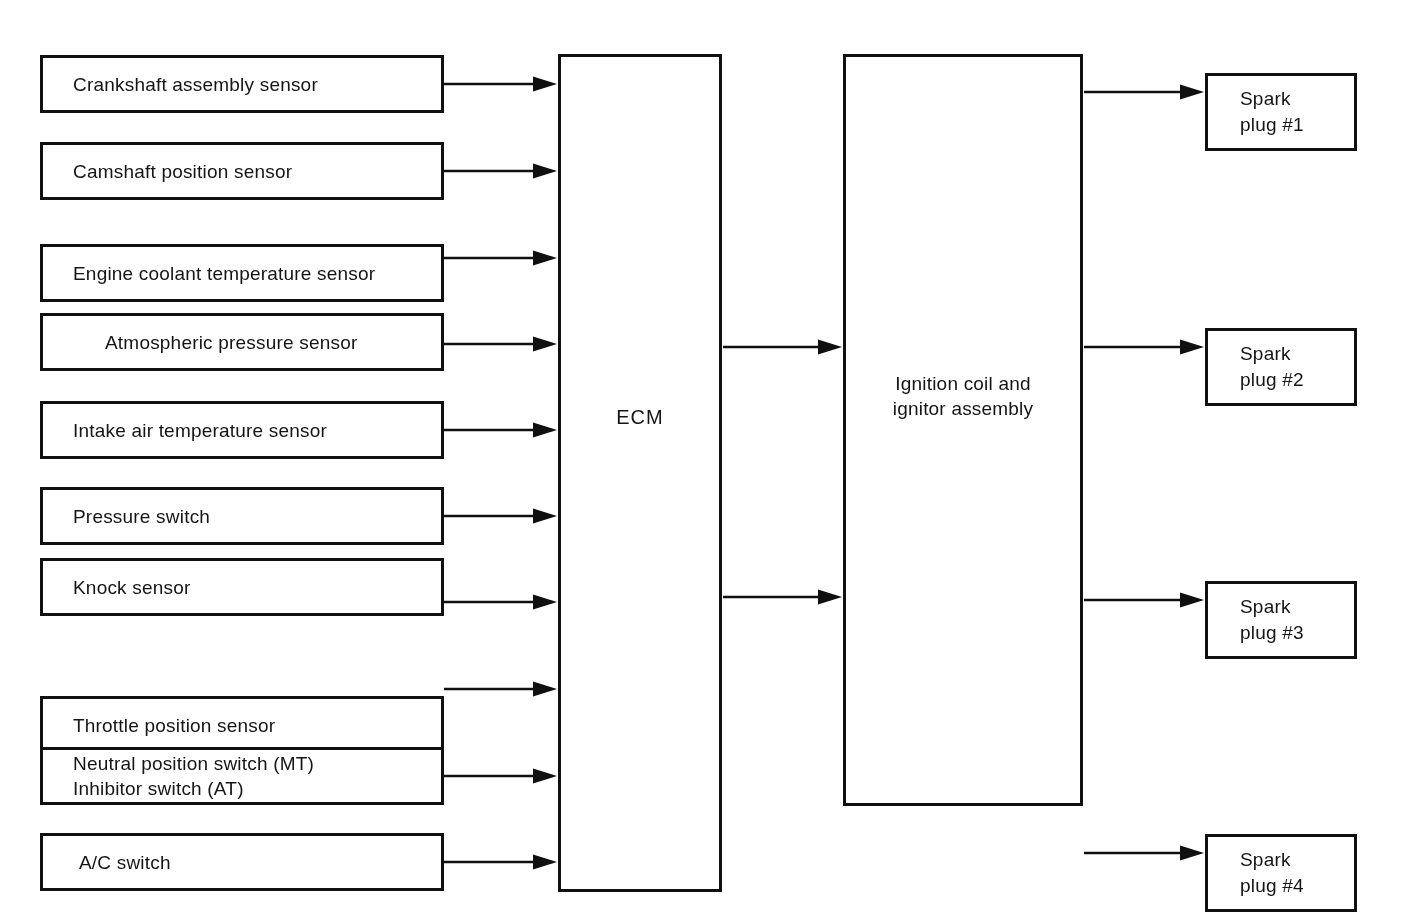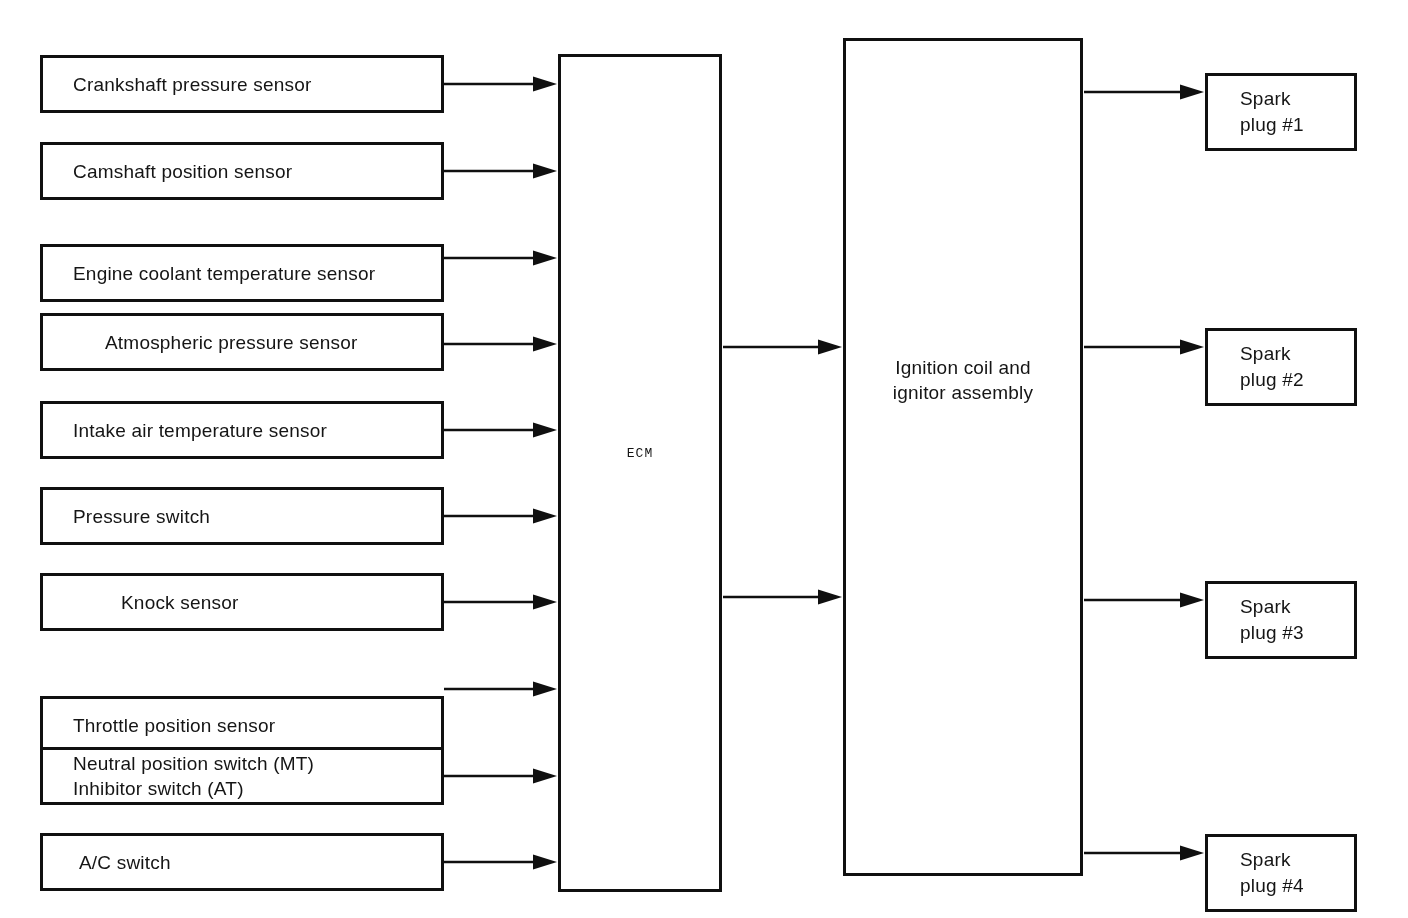--- a/index.html
+++ b/index.html
@@ -39,30 +39,29 @@
     height: 58px;
   }
   .sensor-box .label { padding-left: 30px; }
   .ecm-box {
     left: 558px; top: 54px;
     width: 164px; height: 838px;
     align-items: flex-start;
   }
   .ecm-box .label {
     position: absolute;
-    top: 384px;
+    top: 348px;
     width: 100%;
     text-align: center;
-    font-size: 13px;
+    font-size: 20px;
     letter-spacing: 1px;
-    font-family: Liberation Mono, monospace;
   }
   .coil-box {
-    left: 843px; top: 38px;
-    width: 240px; height: 838px;
+    left: 843px; top: 54px;
+    width: 240px; height: 752px;
     align-items: flex-start;
   }
   .coil-box .label {
     position: absolute;
     top: 314px;
     width: 100%;
     text-align: center;
     font-size: 19px;
     line-height: 25px;
   }
@@ -111,38 +110,38 @@
       <line x1="1084" y1="347" x2="1186" y2="347" stroke="#101010" stroke-width="2.6"></line>
       <polygon points="1204,347 1180,339.5 1180,354.5" fill="#101010"></polygon>
       <line x1="1084" y1="600" x2="1186" y2="600" stroke="#101010" stroke-width="2.6"></line>
       <polygon points="1204,600 1180,592.5 1180,607.5" fill="#101010"></polygon>
       <line x1="1084" y1="853" x2="1186" y2="853" stroke="#101010" stroke-width="2.6"></line>
       <polygon points="1204,853 1180,845.5 1180,860.5" fill="#101010"></polygon>
     </svg>
 
   <div id="sensor-column">
       <div class="box sensor-box" style="top: 55px;">
-        <span class="label">Crankshaft pressure sensor</span>
+        <span class="label">Crankshaft assembly sensor</span>
       </div>
       <div class="box sensor-box" style="top: 142px;">
         <span class="label">Camshaft position sensor</span>
       </div>
       <div class="box sensor-box" style="top: 244px;">
         <span class="label">Engine coolant temperature sensor</span>
       </div>
       <div class="box sensor-box" style="top: 313px; padding-left: 32px;">
         <span class="label">Atmospheric pressure sensor</span>
       </div>
       <div class="box sensor-box" style="top: 401px;">
         <span class="label">Intake air temperature sensor</span>
       </div>
       <div class="box sensor-box" style="top: 487px;">
         <span class="label">Pressure switch</span>
       </div>
-      <div class="box sensor-box" style="top: 573px; padding-left: 48px;">
+      <div class="box sensor-box" style="top: 558px;">
         <span class="label">Knock sensor</span>
       </div>
       <div class="box sensor-box" style="top: 696px;">
         <span class="label">Throttle position sensor</span>
       </div>
       <div class="box sensor-box" style="top: 747px;">
         <span class="label">Neutral position switch (MT)
 Inhibitor switch (AT)</span>
       </div>
       <div class="box sensor-box" style="top: 833px; padding-left: 6px;">

